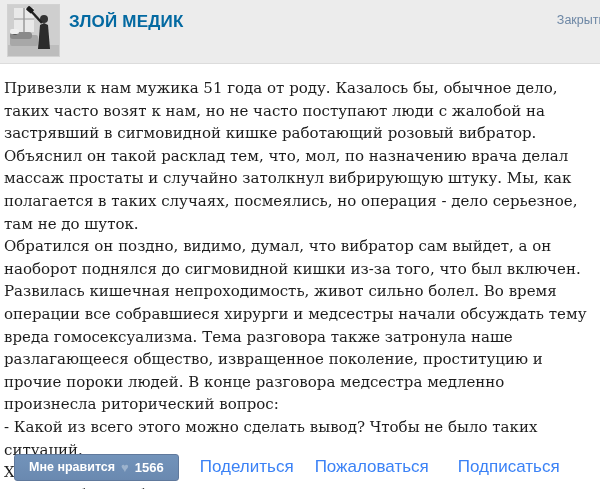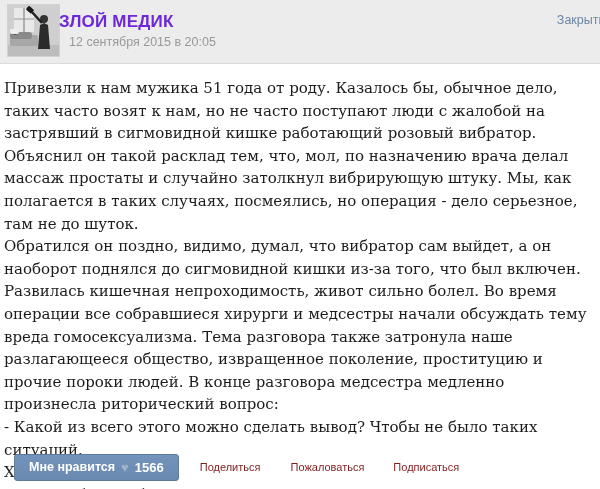--- a/index.html
+++ b/index.html
@@ -21,24 +21,24 @@
     position: absolute;
     left: 8px; top: 5px;
     width: 51px; height: 51px;
     background: #e6e6e6;
     outline: 1px solid #d2d2d2;
     cursor: pointer;
   }
   .avatar-box svg { display: block; width: 51px; height: 51px; }
   .group-title {
     position: absolute;
-    left: 59px; top: 12px;
+    left: 69px; top: 12px;
     font-size: 17px;
     font-weight: bold;
-    color: #6d28d9;
+    color: #0369a1;
     letter-spacing: 0.2px;
     cursor: pointer;
   }
   .post-date {
     position: absolute;
     left: 69px; top: 35px;
     font-size: 12.5px;
     color: #999999;
   }
   .close-link {
@@ -91,26 +91,26 @@
     color: #9db3cd;
     font-size: 13px;
     font-weight: normal;
     line-height: 1;
   }
   .like-count {
     font-size: 13px;
     font-weight: bold;
   }
   .bar-link {
-    font-size: 11px;
-    color: #7f1d1d;
+    font-size: 17px;
+    color: #3b82f6;
     cursor: pointer;
   }
   .bar-link.share { margin-left: 21px; }
-  .bar-link.report { margin-left: 30px; }
+  .bar-link.report { margin-left: 21px; }
   .bar-link.subscribe { margin-left: 21px; padding-left: 8px; }
 </style>
 </head>
 <body>
 
 <div class="post-header">
   <div class="avatar-box">
     <svg viewBox="0 0 51 51" xmlns="http://www.w3.org/2000/svg">
       <rect x="0" y="0" width="51" height="51" fill="#cfcfcf"></rect>
       <rect x="6" y="3" width="20" height="24" fill="#e9e9e9"></rect>
@@ -121,21 +121,20 @@
       <rect x="2" y="27" width="22" height="7" rx="3" fill="#8a8a8a"></rect>
       <circle cx="7" cy="27" r="3" fill="#555555"></circle>
       <rect x="2" y="24" width="9" height="5" rx="2" fill="#efefef"></rect>
       <path d="M30 44 L32 20 L36 18 L40 20 L42 44 Z" fill="#2b2b2b"></path>
       <circle cx="36" cy="14" r="4" fill="#333333"></circle>
       <line x1="34" y1="18" x2="23" y2="6" stroke="#222222" stroke-width="2.5"></line>
       <rect x="19" y="2" width="7" height="5" rx="1" fill="#1a1a1a" transform="rotate(40 22 4)"></rect>
     </svg>
   </div>
   <div class="group-title">ЗЛОЙ МЕДИК</div>
-  <div class="post-date">12 сентября 2015 в 20:05</div>
   <div class="close-link">Закрыть</div>
 </div>
 
 <div class="post-body">
   <div class="post-text">Привезли к нам мужика 51 года от роду. Казалось бы, обычное дело, таких часто возят к нам, но не часто поступают люди с жалобой на застрявший в сигмовидной кишке работающий розовый вибратор. Объяснил он такой расклад тем, что, мол, по назначению врача делал массаж простаты и случайно затолкнул вибрирующую штуку. Мы, как полагается в таких случаях, посмеялись, но операция - дело серьезное, там не до шуток.
 Обратился он поздно, видимо, думал, что вибратор сам выйдет, а он наоборот поднялся до сигмовидной кишки из-за того, что был включен. Развилась кишечная непроходимость, живот сильно болел. Во время операции все собравшиеся хирурги и медсестры начали обсуждать тему вреда гомосексуализма. Тема разговора также затронула наше разлагающееся общество, извращенное поколение, проституцию и прочие пороки людей. В конце разговора медсестра медленно произнесла риторический вопрос:
 - Какой из всего этого можно сделать вывод? Чтобы не было таких ситуаций.
 Хирург ответил:
 - Надо вибратор брать с яйцами.</div>
 </div>

